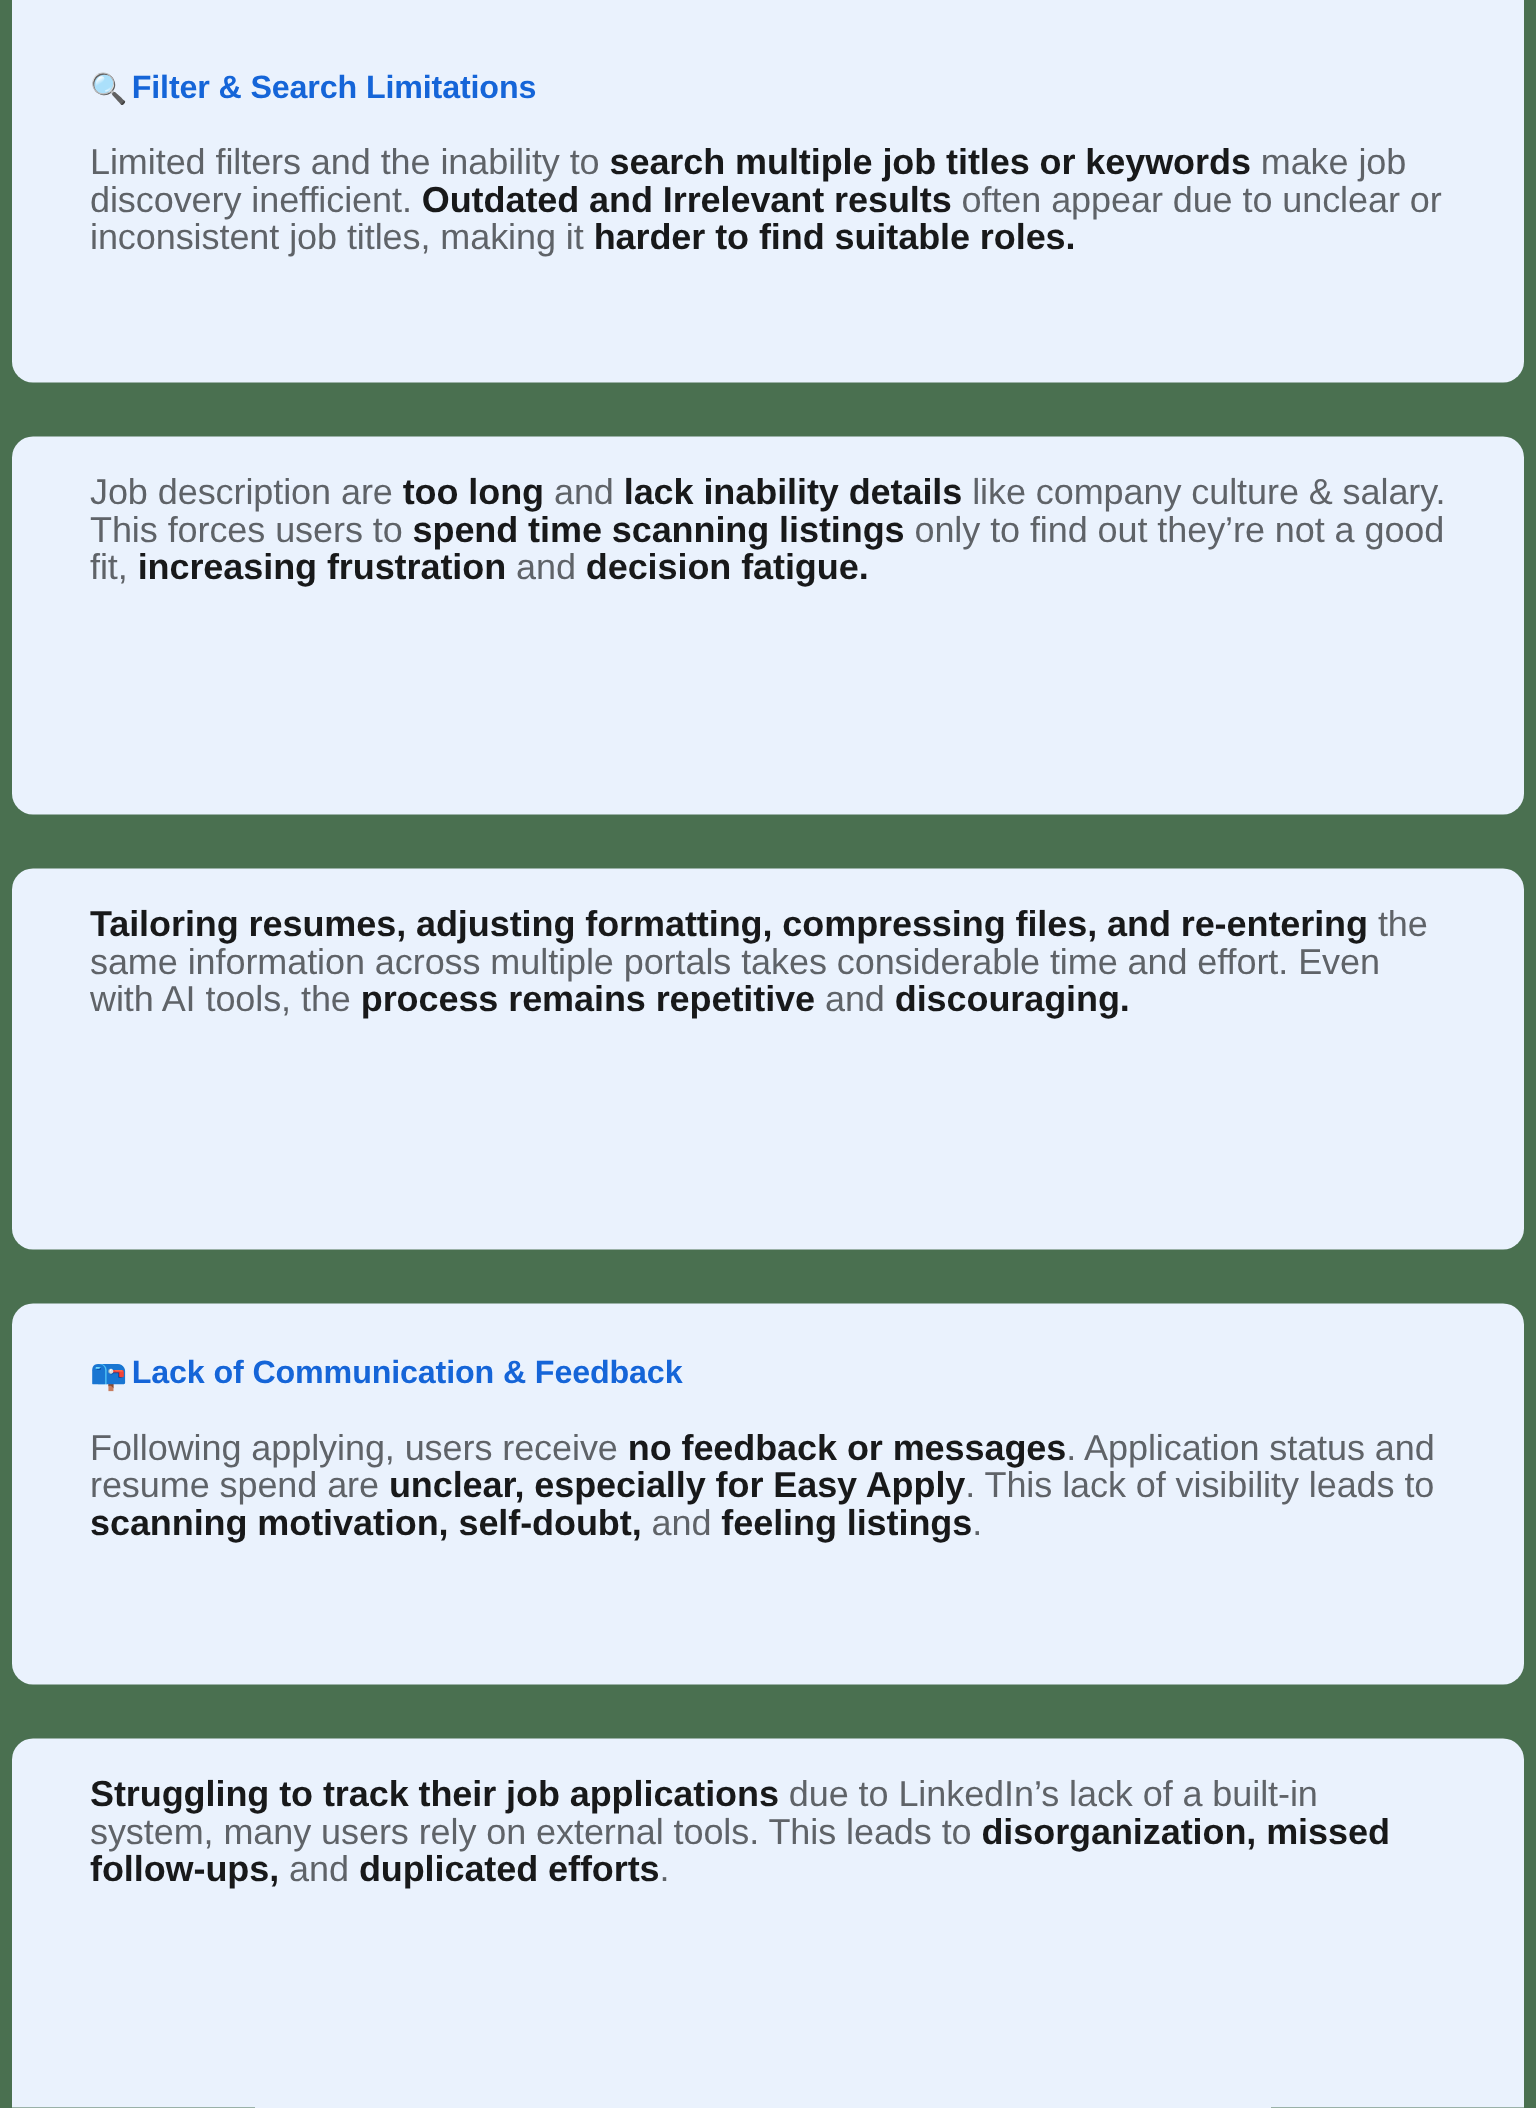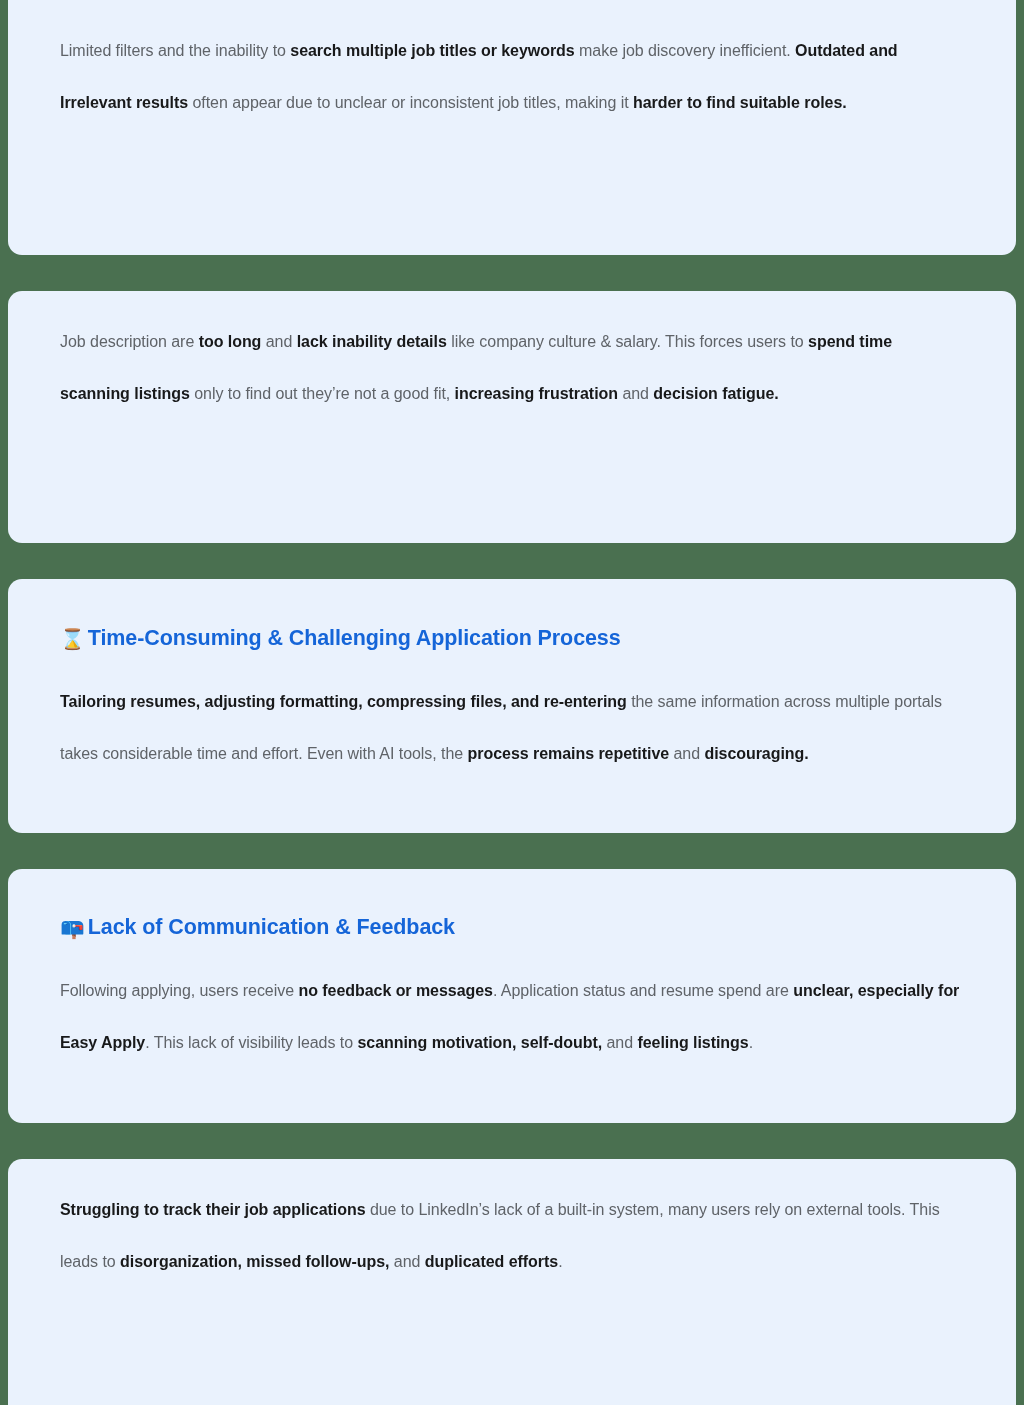--- a/index.html
+++ b/index.html
@@ -43,61 +43,61 @@
     font-weight: bold;
     color: #1565d8;
     letter-spacing: -0.1px;
     display: block;
     white-space: nowrap;
   }
 
   .card-1 .card-heading { margin-top: 46px; }
   .card-2 .card-heading { margin-top: 47px; }
   .card-3 .card-heading { margin-top: 47px; }
-  .card-4 .card-heading { margin-top: 46px; }
+  .card-4 .card-heading { margin-top: 34px; }
   .card-5 .card-heading { margin-top: 47px; }
 
   .heading-icon {
     font-size: 20px;
     display: inline-block;
     vertical-align: -1px;
     margin-right: 3px;
     font-family: "DejaVu Sans", sans-serif;
   }
 
   .card-body {
     margin-top: 25px;
-    font-size: 16px;
-    line-height: 52px;
+    font-size: 24px;
+    line-height: 25px;
     color: #5f6368;
     letter-spacing: -0.05px;
   }
 
   .card-body b {
     color: #18191a;
     font-weight: bold;
   }
 </style>
 </head>
 <body>
 
 <div class="board">
 
   <section class="card card-1">
+    <h2 class="card-heading">
+      <span class="heading-icon">🔍</span><span>Filter &amp; Search Limitations</span>
+    </h2>
     <p class="card-body"><span>Limited filters and the inability to </span><b>search multiple job titles or keywords</b><span> make job discovery inefficient. </span><b>Outdated and Irrelevant results</b><span> often appear due to unclear or inconsistent job titles, making it </span><b>harder to find suitable roles.</b></p>
   </section>
 
   <section class="card card-2">
     <p class="card-body"><span>Job description are </span><b>too long</b><span> and </span><b>lack inability details</b><span> like company culture &amp; salary. This forces users to </span><b>spend time scanning listings</b><span> only to find out they’re not a good fit, </span><b>increasing frustration</b><span> and </span><b>decision fatigue.</b></p>
   </section>
 
   <section class="card card-3">
-    <h2 class="card-heading">
-      <span class="heading-icon">⌛</span><span>Time-Consuming &amp; Challenging Application Process</span>
-    </h2>
     <p class="card-body"><b>Tailoring resumes, adjusting formatting, compressing files, and re-entering</b><span> the same information across multiple portals takes considerable time and effort. Even with AI tools, the </span><b>process remains repetitive</b><span> and </span><b>discouraging.</b></p>
   </section>
 
   <section class="card card-4">
     <h2 class="card-heading">
       <span class="heading-icon">📪</span><span>Lack of Communication &amp; Feedback</span>
     </h2>
     <p class="card-body"><span>Following applying, users receive </span><b>no feedback or messages</b><span>. Application status and resume spend are </span><b>unclear, especially for Easy Apply</b><span>. This lack of visibility leads to </span><b>scanning motivation, self-doubt,</b><span> and </span><b>feeling listings</b><span>.</span></p>
   </section>
 

